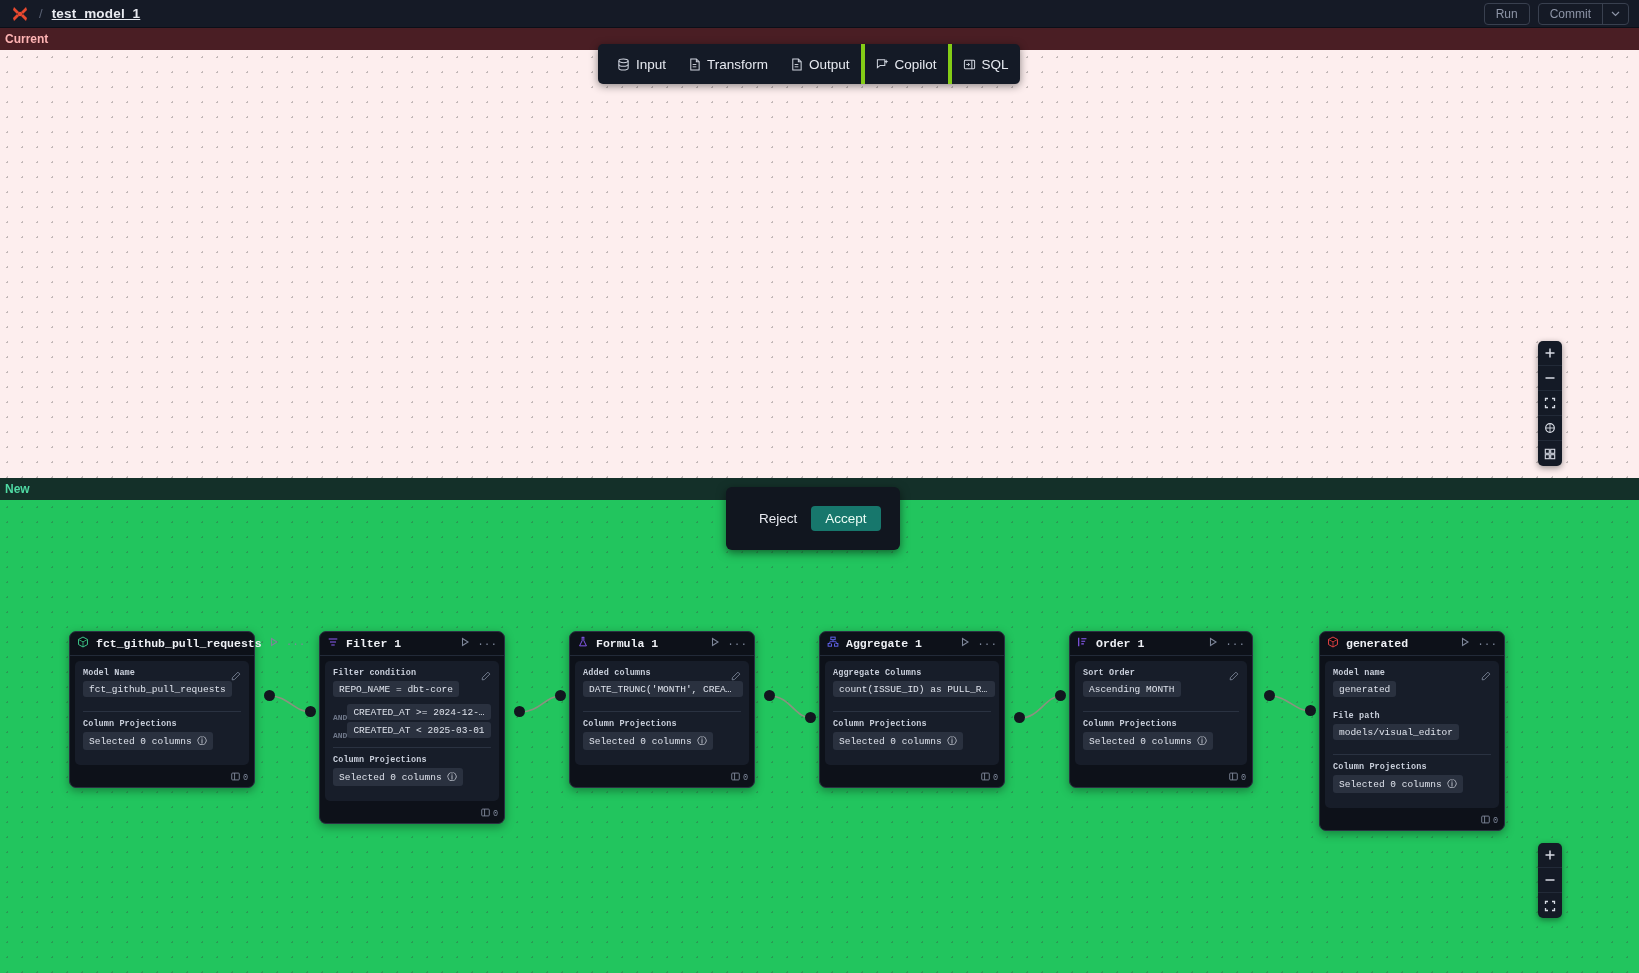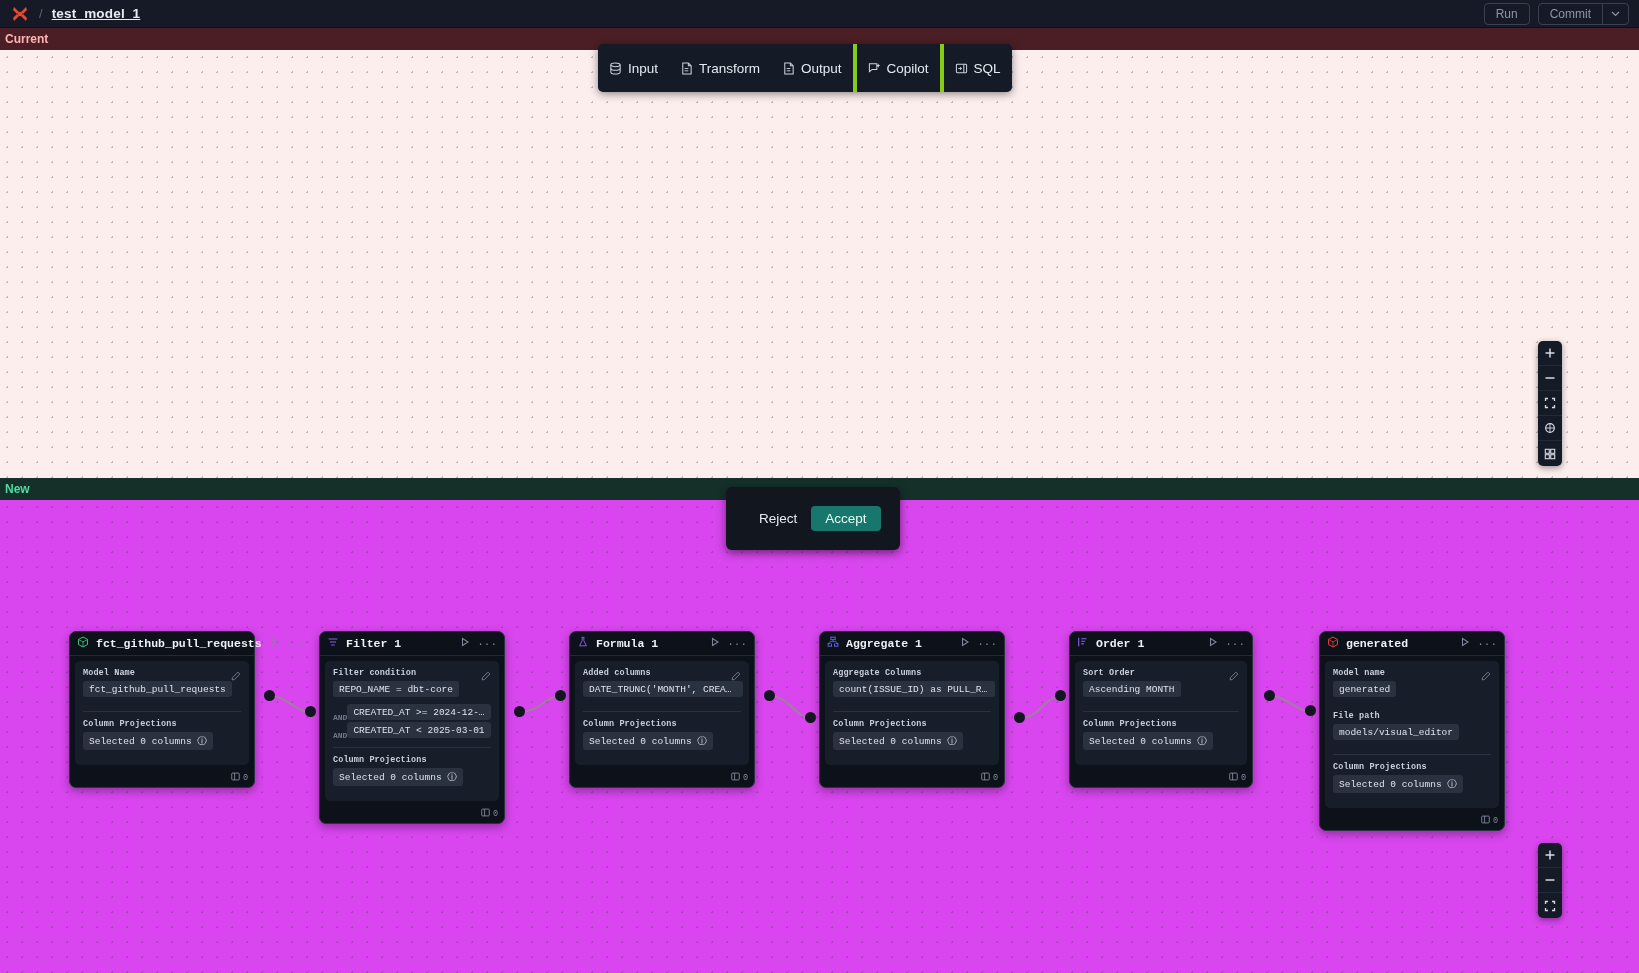--- a/index.html
+++ b/index.html
@@ -30,43 +30,44 @@
     padding: 3px 11px; background: transparent;
     line-height: 14px;
   }
   .tb-split { display: flex; align-items: stretch; border: 1px solid #39404f; border-radius: 4px; }
   .tb-split > div { color: #8d94a6; font-size: 12px; padding: 3px 11px; }
   .tb-split .caret { border-left: 1px solid #39404f; padding: 3px 8px; font-size: 9px; display:flex; align-items:center; }
 
   
   .pane { position: absolute; left: 0; width: 1639px; overflow: hidden; }
   .pane-current { top: 28px; height: 450px; background: #fdeeee; }
-  .pane-new     { top: 478px; height: 495px; background: #d946ef; }
+  .pane-new     { top: 478px; height: 495px; background: #22c55e; }
 
   .pane-label {
     position: absolute; left: 0; top: 0; width: 1639px; height: 22px;
     display: flex; align-items: center; padding-left: 5px;
     font-size: 12px; font-weight: bold; z-index: 25;
   }
   .label-current { background: #4a1e24; color: #ffb4b4; }
   .label-new { background: #143029; color: #4fd9a3; }
 
   .dots {
     position: absolute; left: 0; top: 22px; right: 0; bottom: 0;
     background-image: radial-gradient(circle, rgba(60,60,60,.30) 1px, transparent 1px);
     background-size: 15px 15px;
   }
 
   
   .toolbar {
     position: absolute; top: 44px; left: 598px;
-    height: 48px; display: flex; align-items: stretch;
+    height: 40px; display: flex; align-items: stretch;
     background: #141a26; border-radius: 5px;
     z-index: 40;
     box-shadow: 0 2px 8px rgba(0,0,0,.45);
+    padding-left: 8px;
   }
   .tool-item {
     display: flex; align-items: center; gap: 6px;
     padding: 0 11px; color: #e6e9f0; font-size: 13.5px;
   }
   .tool-item.with-div { border-left: 4px solid #84cc16; }
   .tool-item svg { display: block; }
 
   
   .decide {

